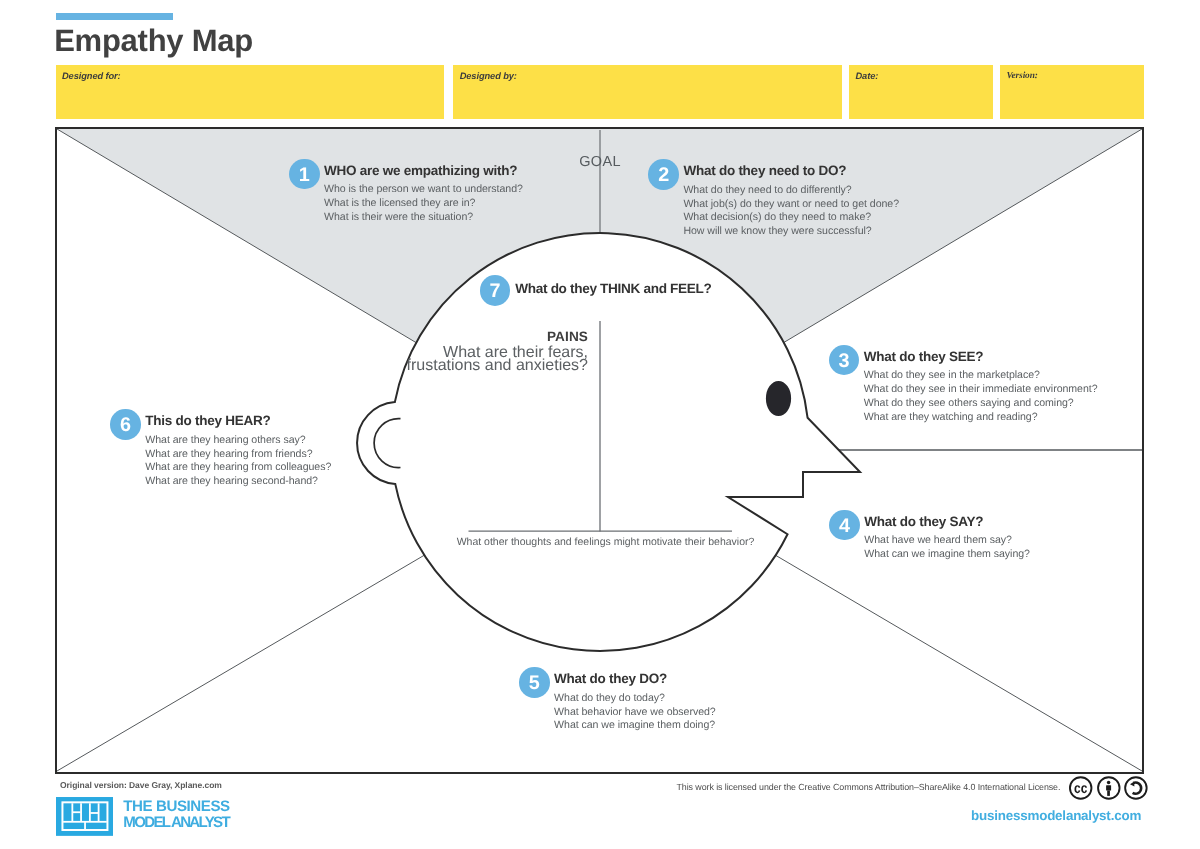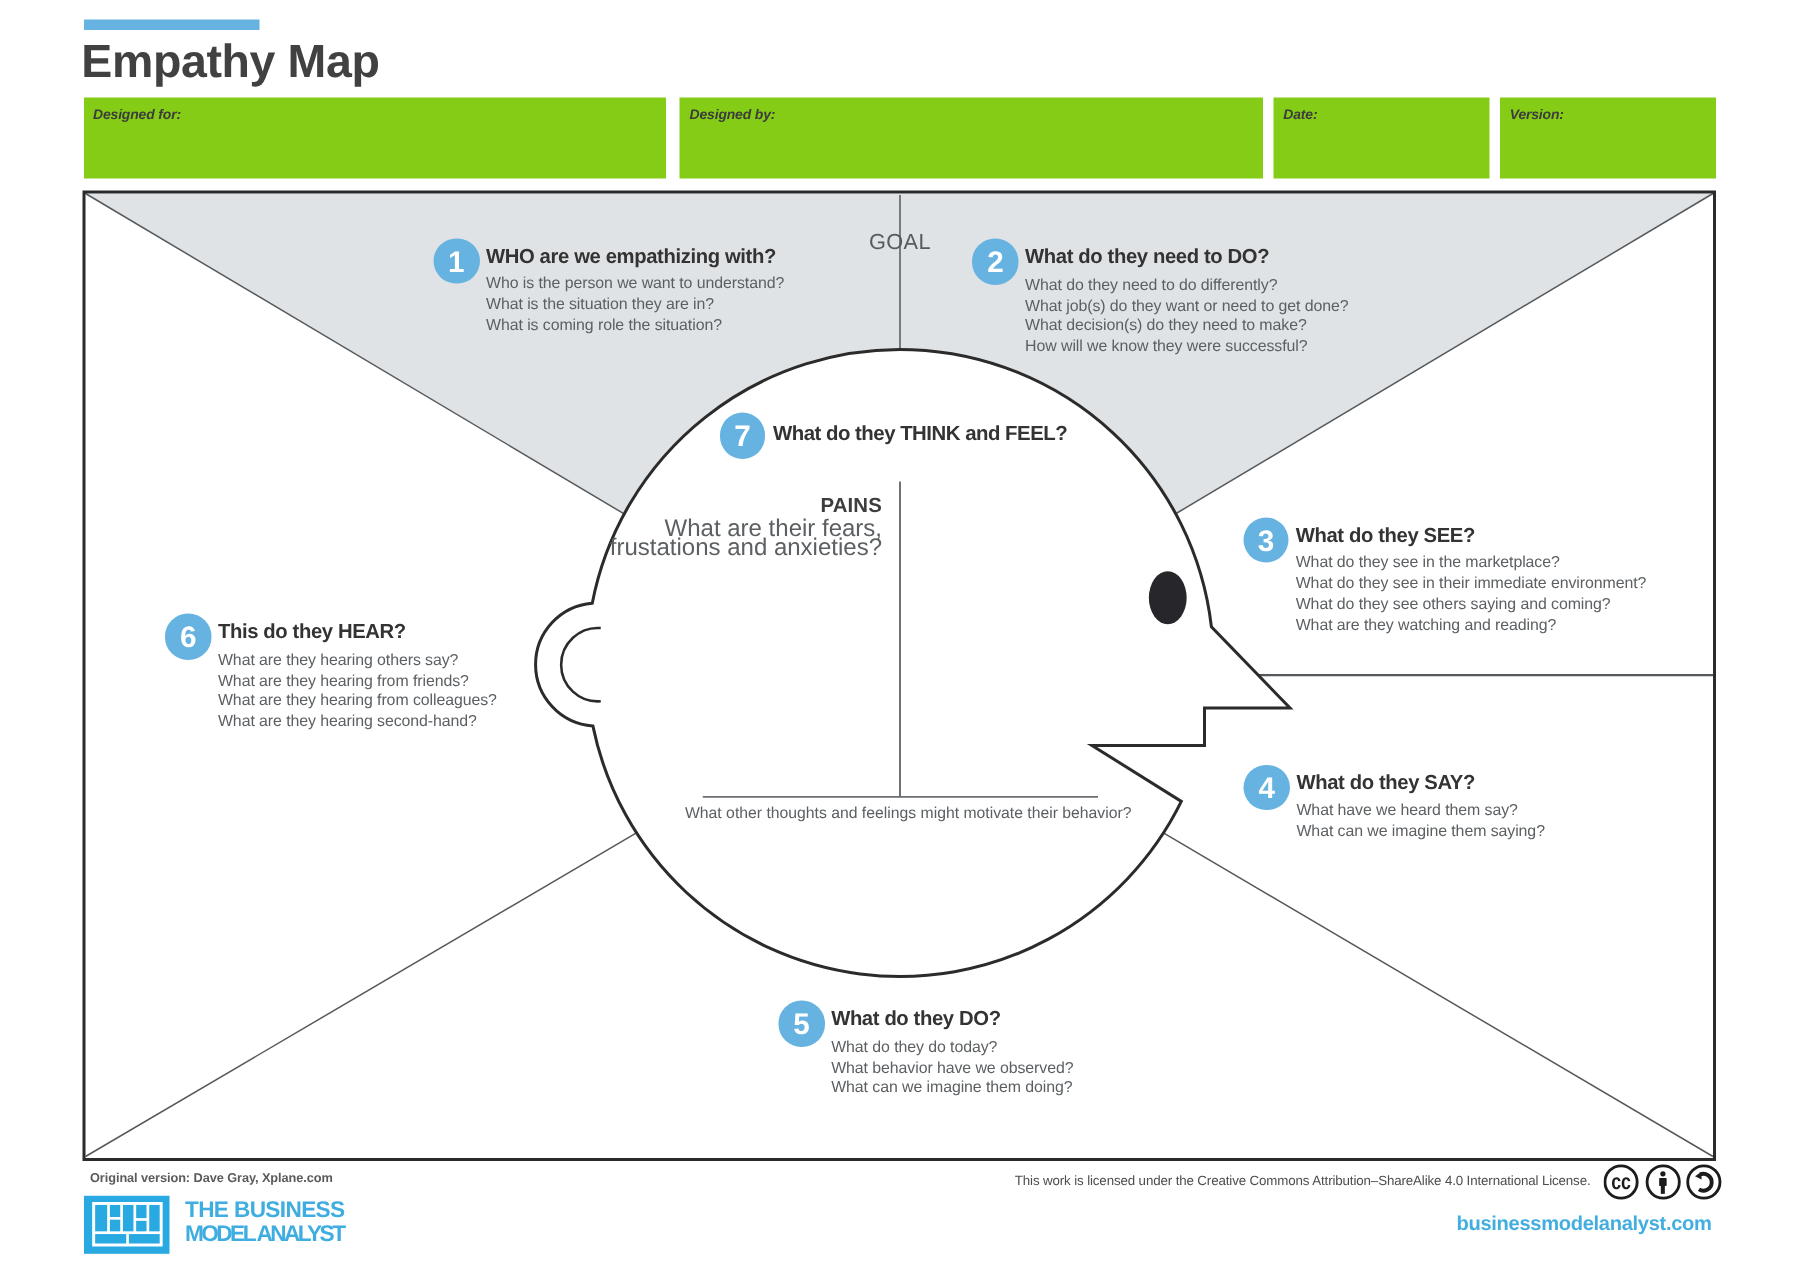--- a/index.html
+++ b/index.html
@@ -5,21 +5,21 @@
 <style>
   html,body{margin:0;padding:0;background:#ffffff;}
   body{width:1200px;height:849px;font-family:"Liberation Sans",sans-serif;
         -webkit-font-smoothing:antialiased;text-rendering:geometricPrecision;}
   #page{position:relative;width:1200px;height:849px;overflow:hidden;background:#fff;}
 
   
   #accent-bar{position:absolute;left:55.6px;top:13.1px;width:117px;height:6.7px;background:#66b3e2;}
   #page-title{position:absolute;left:54.2px;top:23.5px;font-size:31px;font-weight:bold;color:#414141;
               letter-spacing:-0.25px;line-height:34px;}
-  .hdr-field{position:absolute;top:65.3px;height:53.7px;background:#84cc16;}
+  .hdr-field{position:absolute;top:65.3px;height:53.7px;background:#fde047;}
   .hdr-field span{position:absolute;left:6.5px;top:5.8px;font-size:9.3px;font-style:italic;
                   font-weight:bold;color:#3c3c3c;letter-spacing:-0.1px;}
 
   
   #canvas{position:absolute;left:0;top:0;width:1200px;height:849px;}
 
   
   .blk{position:absolute;}
   .blk .num{position:absolute;left:0;top:0;width:30.5px;height:30.5px;border-radius:50%;
             background:#66b3e2;color:#fff;font-size:19.8px;font-weight:bold;
@@ -69,21 +69,21 @@
 
   <div class="hdr-field" id="hf0" style="left:55.5px;width:388.6px;">
     <span>Designed for:</span>
     </div>
   <div class="hdr-field" id="hf2" style="left:849px;width:144px;">
     <span>Date:</span>
     </div>
   <div class="hdr-field" id="hf1" style="left:453.2px;width:388.6px;">
     <span>Designed by:</span>
     </div>
-  <div class="hdr-field" id="hf3" style="left:1000px;width:144px;">
+  <div class="hdr-field" id="hf3" style="left:1000px;width:144px;font-family:Liberation Serif, serif;">
     <span>Version:</span>
     </div>
 
   <svg id="canvas" viewBox="0 0 1200 849">
     <defs>
       <clipPath id="frameclip">
           <rect x="56" y="128" width="1087" height="645"></rect>
         </clipPath>
       <path id="headpath" d="M 807.6 417.81
         A 209 209 0 0 0 394.84 402.11
@@ -124,22 +124,22 @@
     <rect x="56" y="128" width="1087" height="645" fill="none" stroke="#2b2b2b" stroke-width="2"></rect>
   </svg>
 
   <div id="goal">GOAL</div>
 
   <div class="blk" id="blk1" style="left:289px;top:158.7px;">
     <div class="num">1</div>
     <h3>WHO are we empathizing with?</h3>
     <ul>
       <li>Who is the person we want to understand?</li>
-      <li>What is the situation they are in?</li>
-      <li>What is coming role the situation?</li>
+      <li>What is the licensed they are in?</li>
+      <li>What is their were the situation?</li>
     </ul>
   </div>
 
   <div class="blk" id="blk2" style="left:648.4px;top:159.4px;">
     <div class="num">2</div>
     <h3>What do they need to DO?</h3>
     <ul>
       <li>What do they need to do differently?</li>
       <li>What job(s) do they want or need to get done?</li>
       <li>What decision(s) do they need to make?</li>

